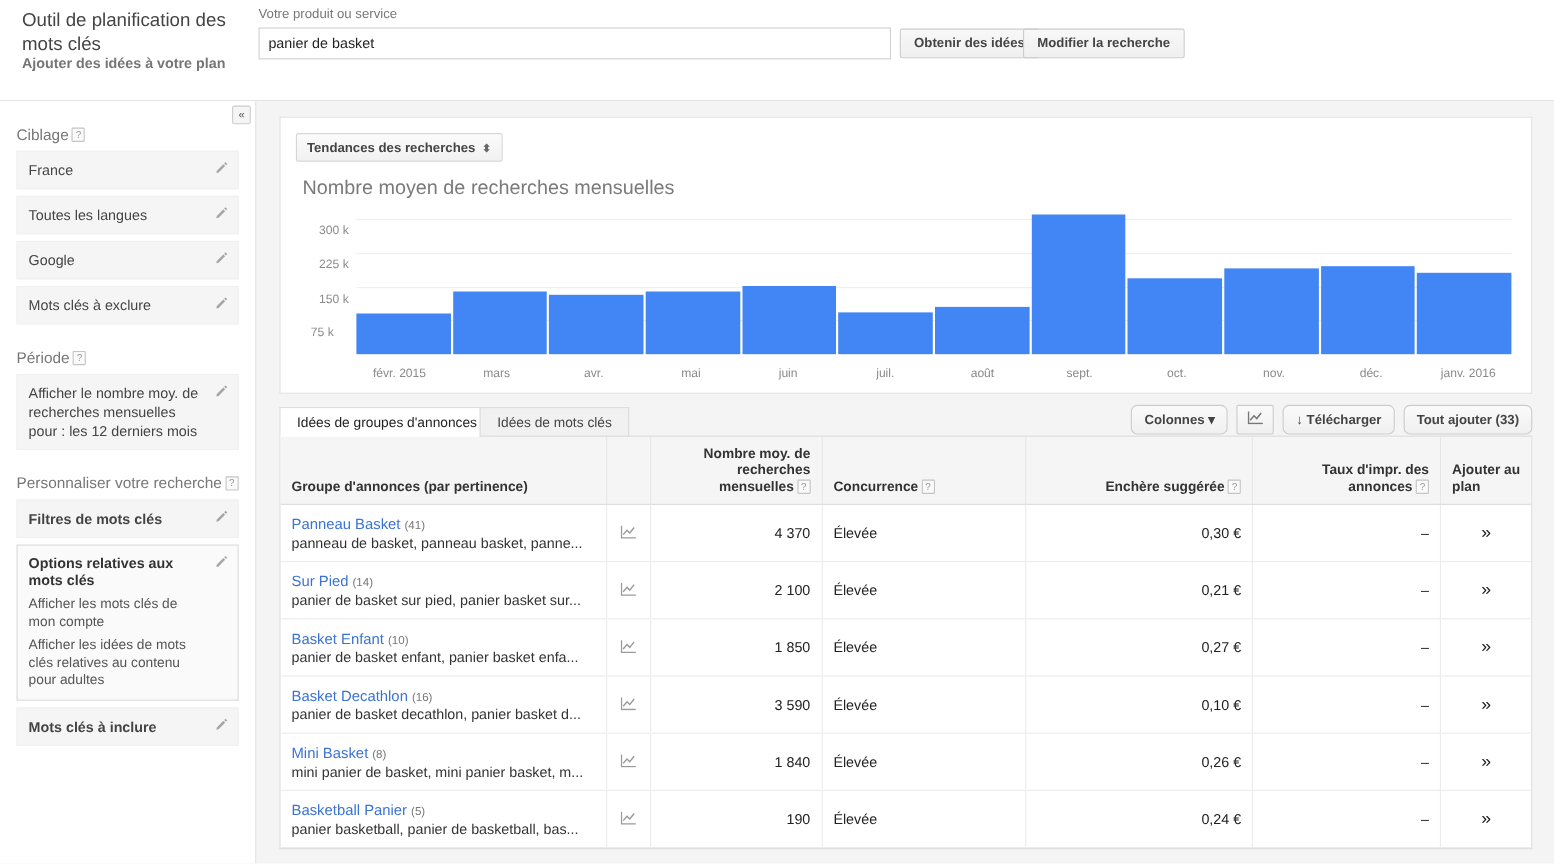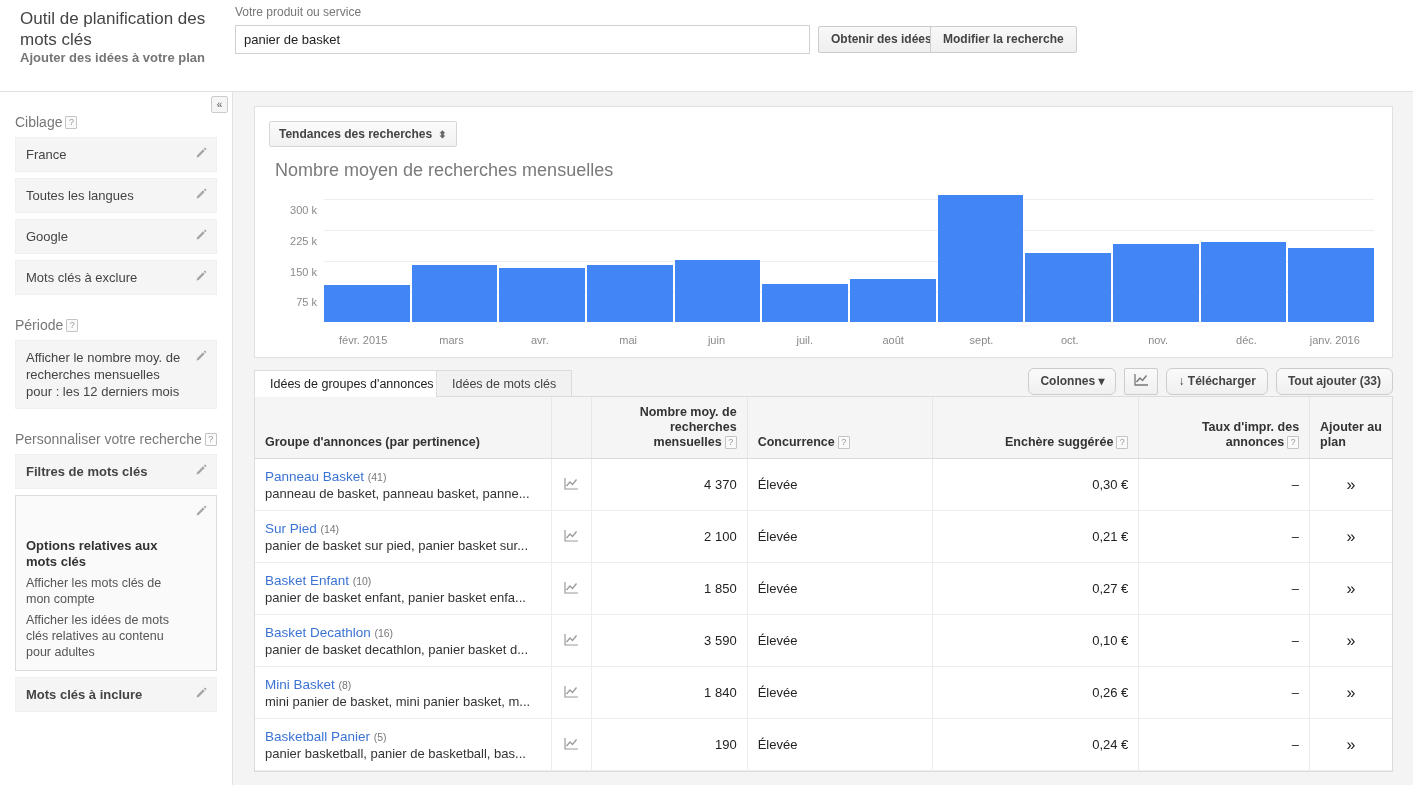--- a/index.html
+++ b/index.html
@@ -152,21 +152,20 @@
     position: absolute;
     right: 8px; top: 8px;
     width: 13px; height: 13px;
     opacity: .55;
   }
   .panel-head {
     font-weight: bold;
     color: #333;
     margin-bottom: 4px;
     line-height: 16px;
-    margin-top: 34px;
   }
   .panel-opt {
     color: #555;
     line-height: 16px;
     margin-top: 5px;
     font-size: 12.5px;
   }
 
   
   .main {
@@ -449,21 +448,21 @@
       <div class="chart-axis-label">Nombre moyen de recherches mensuelles</div>
       <div class="chart-area">
         <div id="gridlines">
             <div class="grid-line" style="top: 12.2727px;"></div>
             <div class="y-tick" style="top: 17.2727px;">300 k</div>
             <div class="grid-line" style="top: 42.9545px;"></div>
             <div class="y-tick" style="top: 47.9545px;">225 k</div>
             <div class="grid-line" style="top: 73.6364px;"></div>
             <div class="y-tick" style="top: 78.6364px;">150 k</div>
             <div class="grid-line" style="top: 104.318px;"></div>
-            <div class="y-tick" style="top: 109.318px;">75 k</div>
+            <div class="y-tick" style="top: 109.318px; text-align: center;">75 k</div>
           </div>
         <div class="plot">
           <div class="bars" id="bars">
               <div class="bar-col">
                 <div class="bar" style="height: 36.8182px; background: rgb(66, 133, 244);"></div>
               </div>
               <div class="bar-col">
                 <div class="bar" style="height: 57.2727px; background: rgb(66, 133, 244);"></div>
               </div>
               <div class="bar-col">

